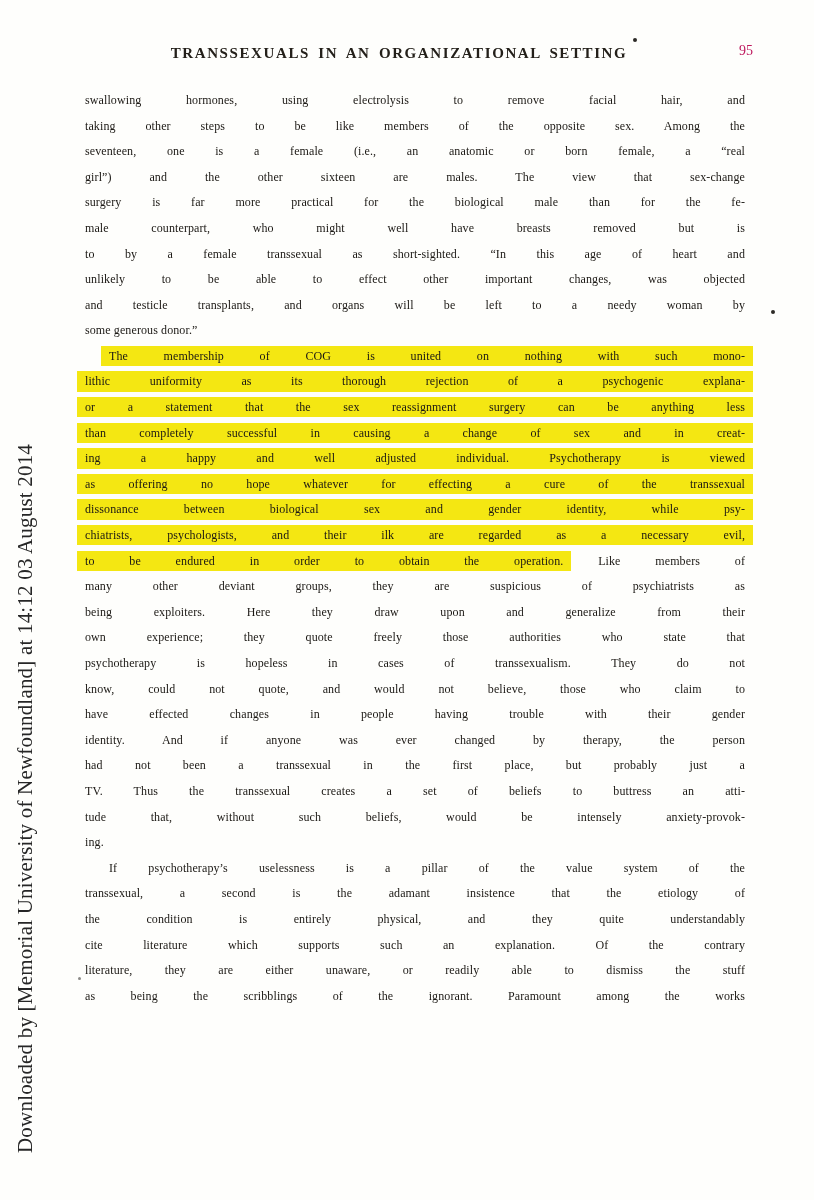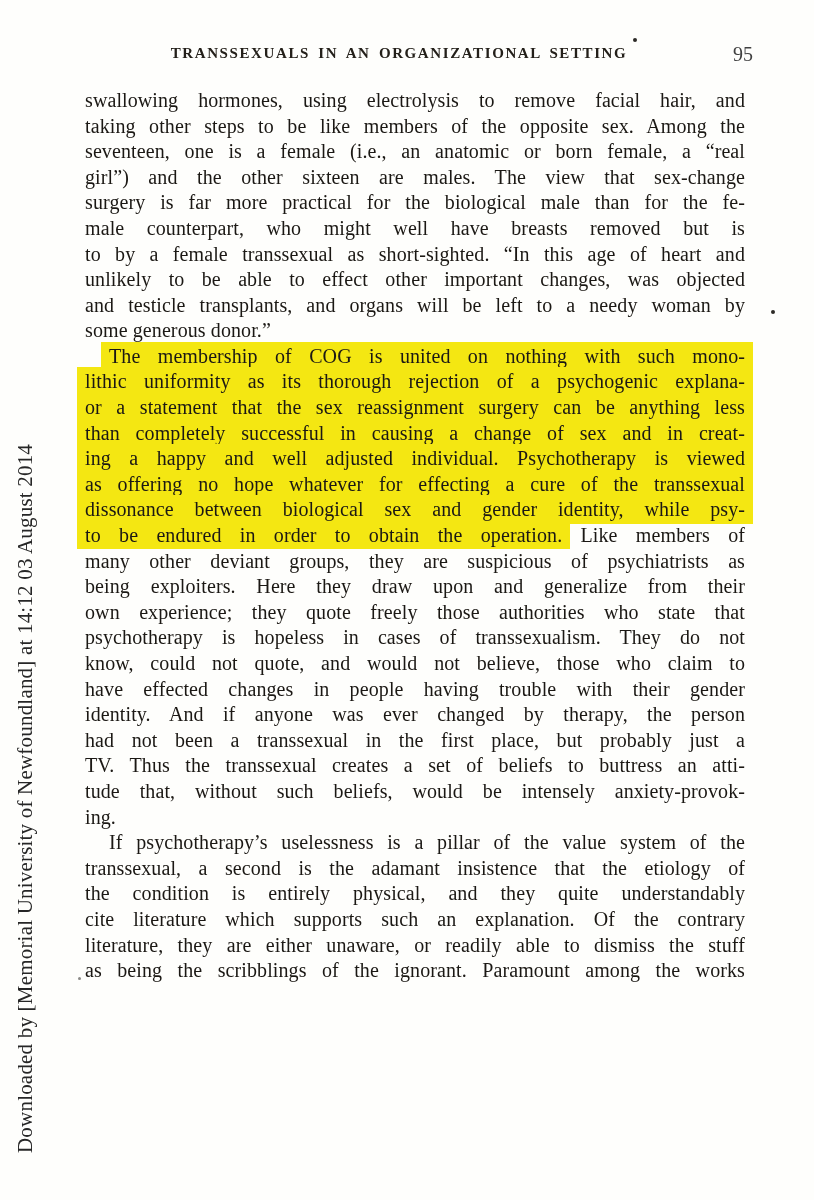--- a/index.html
+++ b/index.html
@@ -32,34 +32,34 @@
     font-size: 15px;
     font-weight: bold;
     letter-spacing: 1.6px;
     word-spacing: 3px;
     color: #24201a;
   }
   .running-head .folio {
     position: absolute;
     right: 0;
     top: -2px;
-    font-size: 20px;
-    color: #404040;
+    font-size: 14px;
+    color: #be185d;
   }
   
   .text-column {
     position: absolute;
     top: 88px;
     left: 85px;
     width: 660px;
   }
   .line {
     height: 25.6px;
     line-height: 25.6px;
-    font-size: 20px;
+    font-size: 12px;
     text-align: justify;
     text-align-last: justify;
     white-space: nowrap;
     letter-spacing: 0.1px;
   }
   .line.short { text-align-last: left; }
   .line.indent { text-indent: 24px; }
   .hl {
     background: var(--hl, #f4e712);
     box-shadow: -8px 0 0 var(--hl, #f4e712), 8px 0 0 var(--hl, #f4e712);
@@ -109,20 +109,21 @@
       <div class="line"><span>unlikely to be able to effect other important changes, was objected</span></div>
       <div class="line"><span>and testicle transplants, and organs will be left to a needy woman by</span></div>
       <div class="line short"><span>some generous donor.”</span></div>
       <div class="line indent"><span class="hl">The membership of COG is united on nothing with such mono-</span></div>
       <div class="line"><span class="hl">lithic uniformity as its thorough rejection of a psychogenic explana-</span></div>
       <div class="line"><span class="hl">or a statement that the sex reassignment surgery can be anything less</span></div>
       <div class="line"><span class="hl">than completely successful in causing a change of sex and in creat-</span></div>
       <div class="line"><span class="hl">ing a happy and well adjusted individual. Psychotherapy is viewed</span></div>
       <div class="line"><span class="hl">as offering no hope whatever for effecting a cure of the transsexual</span></div>
       <div class="line"><span class="hl">dissonance between biological sex and gender identity, while psy-</span></div>
+      <div class="line"><span class="hl">chiatrists, psychologists, and their ilk are regarded as a necessary evil,</span></div>
       <div class="line"><span class="hl">to be endured in order to obtain the operation.</span> <span>Like members of</span></div>
       <div class="line"><span>many other deviant groups, they are suspicious of psychiatrists as</span></div>
       <div class="line"><span>being exploiters. Here they draw upon and generalize from their</span></div>
       <div class="line"><span>own experience; they quote freely those authorities who state that</span></div>
       <div class="line"><span>psychotherapy is hopeless in cases of transsexualism. They do not</span></div>
       <div class="line"><span>know, could not quote, and would not believe, those who claim to</span></div>
       <div class="line"><span>have effected changes in people having trouble with their gender</span></div>
       <div class="line"><span>identity. And if anyone was ever changed by therapy, the person</span></div>
       <div class="line"><span>had not been a transsexual in the first place, but probably just a</span></div>
       <div class="line"><span>TV. Thus the transsexual creates a set of beliefs to buttress an atti-</span></div>

